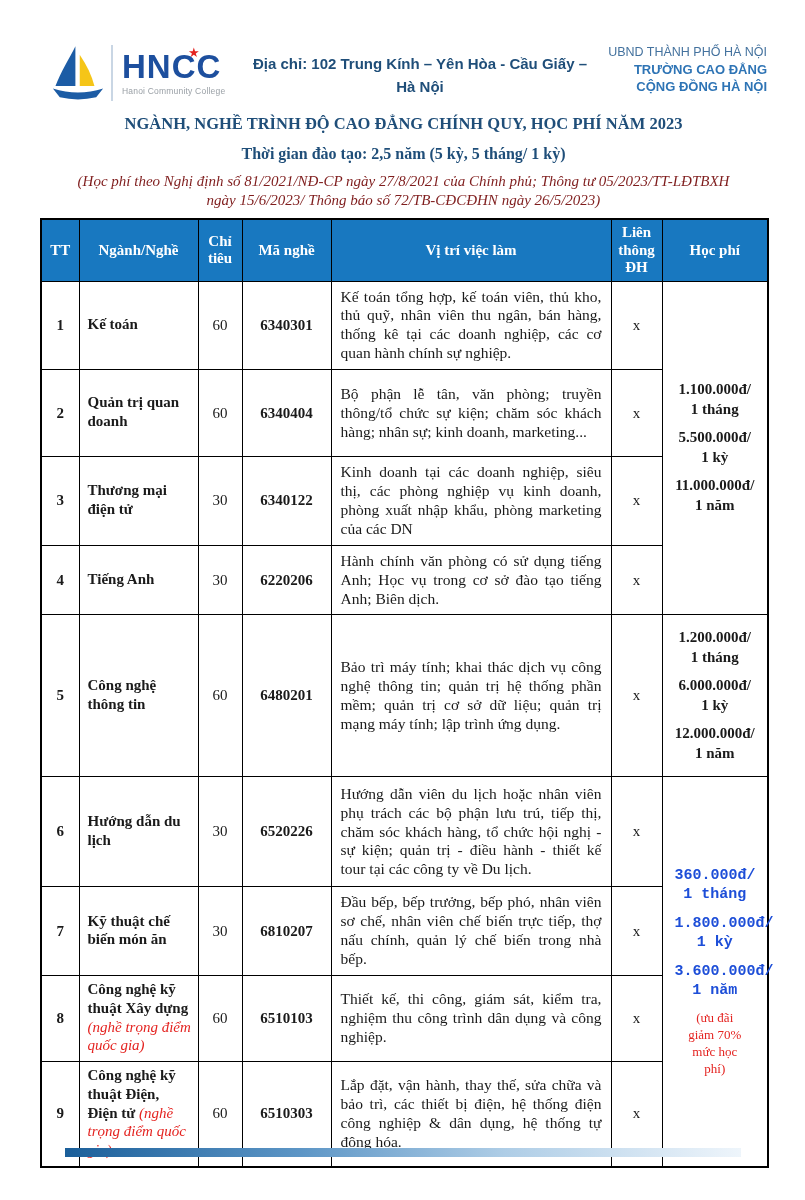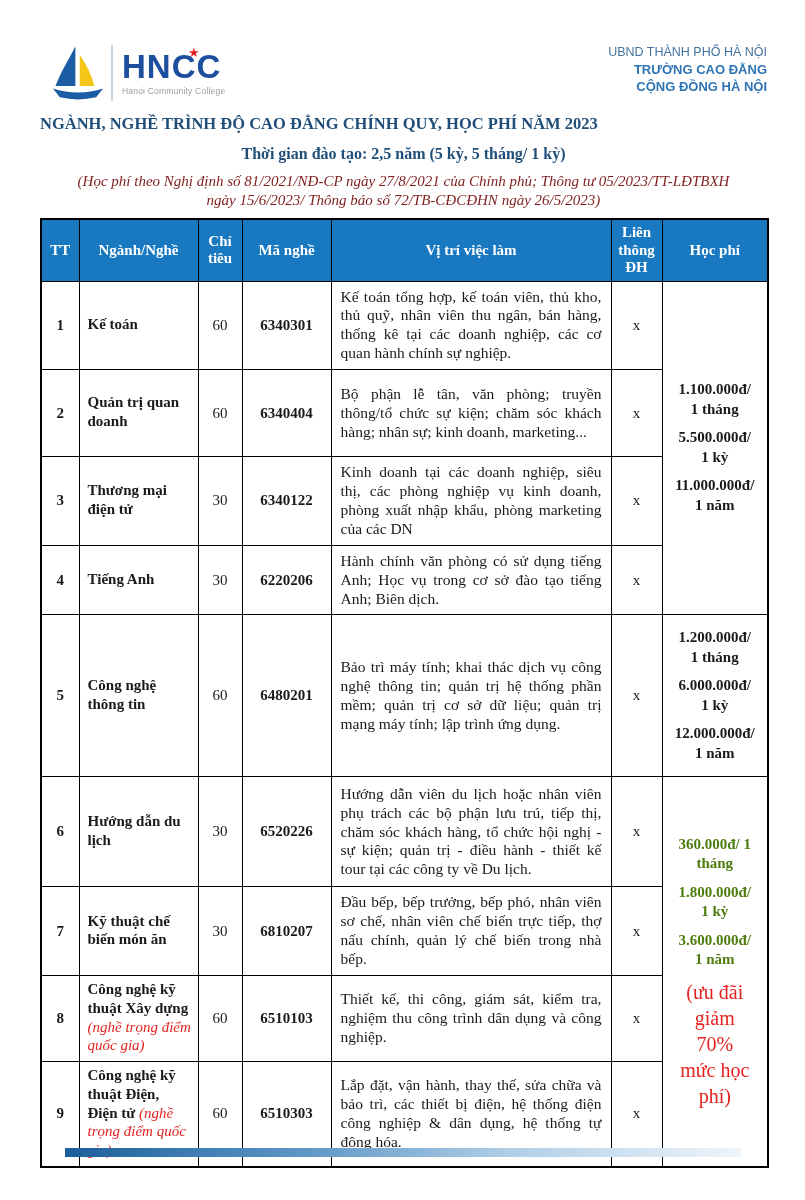--- a/index.html
+++ b/index.html
@@ -42,21 +42,21 @@
     text-align: right;
     font-family: "Liberation Sans", sans-serif;
     font-size: 12.5px; line-height: 17px;
   }
   .org-line1 { color: #44729e; font-weight: normal; }
   .org-line2, .org-line3 { color: #2e74b5; font-weight: bold; font-size: 13px; }
 
   
   .doc-title {
     position: absolute; left: 40px; top: 114px; width: 727px;
-    color: #1f4e79;
+    text-align: center; color: #1f4e79;
     font-weight: bold; font-size: 16.5px;
   }
   .doc-subtitle {
     position: absolute; left: 40px; top: 145px; width: 727px;
     text-align: center; color: #1f4e79;
     font-weight: bold; font-size: 16px;
   }
   .doc-note {
     position: absolute; left: 70px; top: 172px; width: 667px;
     text-align: center; color: #7f1d1d;
@@ -84,22 +84,22 @@
   .nganh-note { color: #e42320; font-style: italic; }
   td.chitieu { text-align: center; }
   td.ma { text-align: center; font-weight: bold; }
   td.vitri {
     padding: 6px 9px; text-align: justify; line-height: 1.22; font-size: 15.5px;
     vertical-align: middle;
   }
   td.lienthong { text-align: center; }
   td.hocphi { text-align: center; vertical-align: middle; padding: 4px 12px; }
   .fee-line { font-weight: bold; font-size: 15px; line-height: 1.3; margin: 9px 0; }
-  .fee-red .fee-line { color: #4d7c0f; }
-  .fee-note { color: #e42320; font-weight: normal; font-size: 20px; line-height: 1.3; margin: 9px 4px; }
+  .fee-red .fee-line { color: #1d4ed8; font-family: Liberation Mono, monospace; }
+  .fee-note { color: #e42320; font-weight: normal; font-size: 13px; line-height: 1.3; margin: 9px 12px; }
 
   tr.r1 { height: 88px; }
   tr.r2 { height: 87px; }
   tr.r3 { height: 86px; }
   tr.r4 { height: 66px; }
   tr.r5 { height: 121px; }
   tr.r6 { height: 110px; }
   tr.r7 { height: 84px; }
   tr.r8 { height: 86px; }
   tr.r9 { height: 80px; }
@@ -123,20 +123,21 @@
     </svg>
     <div class="logo-divider"></div>
     <div class="logo-textbox">
       <div class="logo-word">HNCC</div>
       <div class="logo-star">★</div>
       <div class="logo-tagline">Hanoi Community College</div>
     </div>
   </div>
 
   <div class="addr-block">
+    <div>Địa chỉ: 102 Trung Kính – Yên Hòa - Cầu Giấy – Hà Nội</div>
   </div>
 
   <div class="org-block">
     <div class="org-line1">UBND THÀNH PHỐ HÀ NỘI</div>
     <div class="org-line2">TRƯỜNG CAO ĐẲNG</div>
     <div class="org-line3">CỘNG ĐỒNG HÀ NỘI</div>
   </div>
 
 </div>
 

